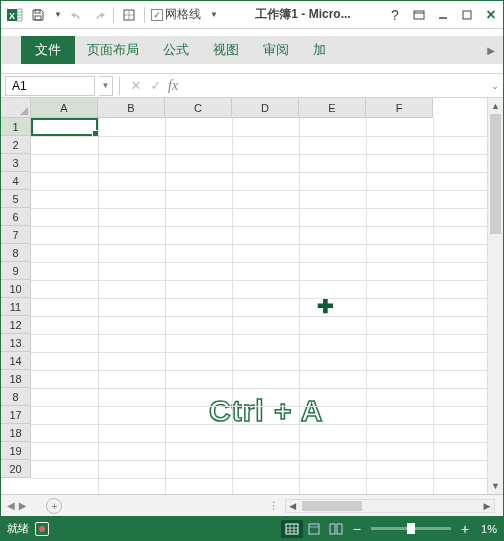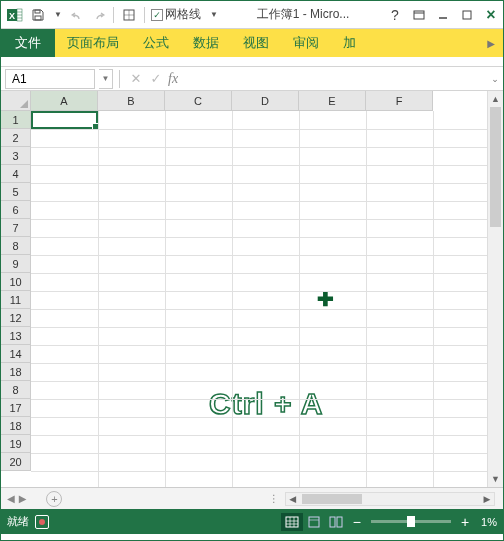--- a/index.html
+++ b/index.html
@@ -6,27 +6,27 @@
 body { width: 504px; height: 541px; background: #fff; position: relative; overflow: hidden; border: 1px solid #217346; }
 
 
 .titlebar { height: 28px; background: #fff; display: flex; align-items: center; border-bottom: 1px solid #d4d4d4; font-size: 12px; }
 .app-icon { width: 20px; height: 20px; margin: 0 4px; display: flex; align-items: center; justify-content: center; }
 .qat { display: flex; align-items: center; gap: 2px; }
 .qat-btn { width: 18px; height: 18px; display: flex; align-items: center; justify-content: center; color: #555; }
 .qat-sep { width: 1px; height: 16px; background: #ccc; margin: 0 4px; }
 .gridlines-check { display: flex; align-items: center; gap: 2px; font-size: 12px; color: #444; }
 .checkbox { width: 12px; height: 12px; border: 1px solid #888; display: flex; align-items: center; justify-content: center; font-size: 9px; color: #217346; }
-.title-text { flex: 1; text-align: center; color: #444; font-size: 12px; white-space: nowrap; overflow: hidden; text-overflow: ellipsis; padding: 0 4px; }
+.title-text { flex: 1; text-align: center; color: #444; font-size: 12px; white-space: nowrap; overflow: hidden; text-overflow: ellipsis; padding: 0 4px; font-weight: bold; }
 .win-controls { display: flex; align-items: center; }
 .win-btn { width: 24px; height: 24px; display: flex; align-items: center; justify-content: center; color: #444; font-size: 14px; }
 .win-btn.close { color: #217346; font-weight: bold; font-size: 16px; }
 
 
-.ribbon-tabs { height: 28px; background: #fde047; display: flex; align-items: stretch; font-size: 13px; padding-left: 0; }
+.ribbon-tabs { height: 28px; background: #e5e5e5; display: flex; align-items: stretch; font-size: 13px; padding-left: 20px; margin-top: 7px; }
 .tab { padding: 0 12px; display: flex; align-items: center; color: #217346; cursor: pointer; }
 .tab.file { background: #217346; color: #fff; padding: 0 14px; }
 .ribbon-collapse { margin-left: auto; padding: 0 8px; display: flex; align-items: center; color: #777; font-size: 10px; }
 
 
 .ribbon-space { height: 10px; border-bottom: 1px solid #d4d4d4; }
 
 
 .formula-row { height: 24px; display: flex; align-items: center; border-bottom: 1px solid #d4d4d4; font-size: 12px; }
 .name-box { width: 90px; height: 20px; margin: 16px 4px; border: 1px solid #ccc; display: flex; align-items: center; padding: 0 6px; background: #fff; font-family: Arial; }
@@ -152,21 +152,20 @@
         </svg>
       </div>
     <div class="win-btn close">×</div>
   </div>
 </div>
 
 <div class="ribbon-tabs">
   <div class="tab file">文件</div>
   <div class="tab">页面布局</div>
   <div class="tab">公式</div>
-  <div class="tab">数据</div>
   <div class="tab">视图</div>
   <div class="tab">审阅</div>
   <div class="tab" style="padding-right:2px;">加</div>
   <div class="ribbon-collapse">▶</div>
 </div>
 <div class="ribbon-space"></div>
 
 <div class="formula-row">
   <div class="name-box">A1</div>
   <div class="name-box-dd">▼</div>

